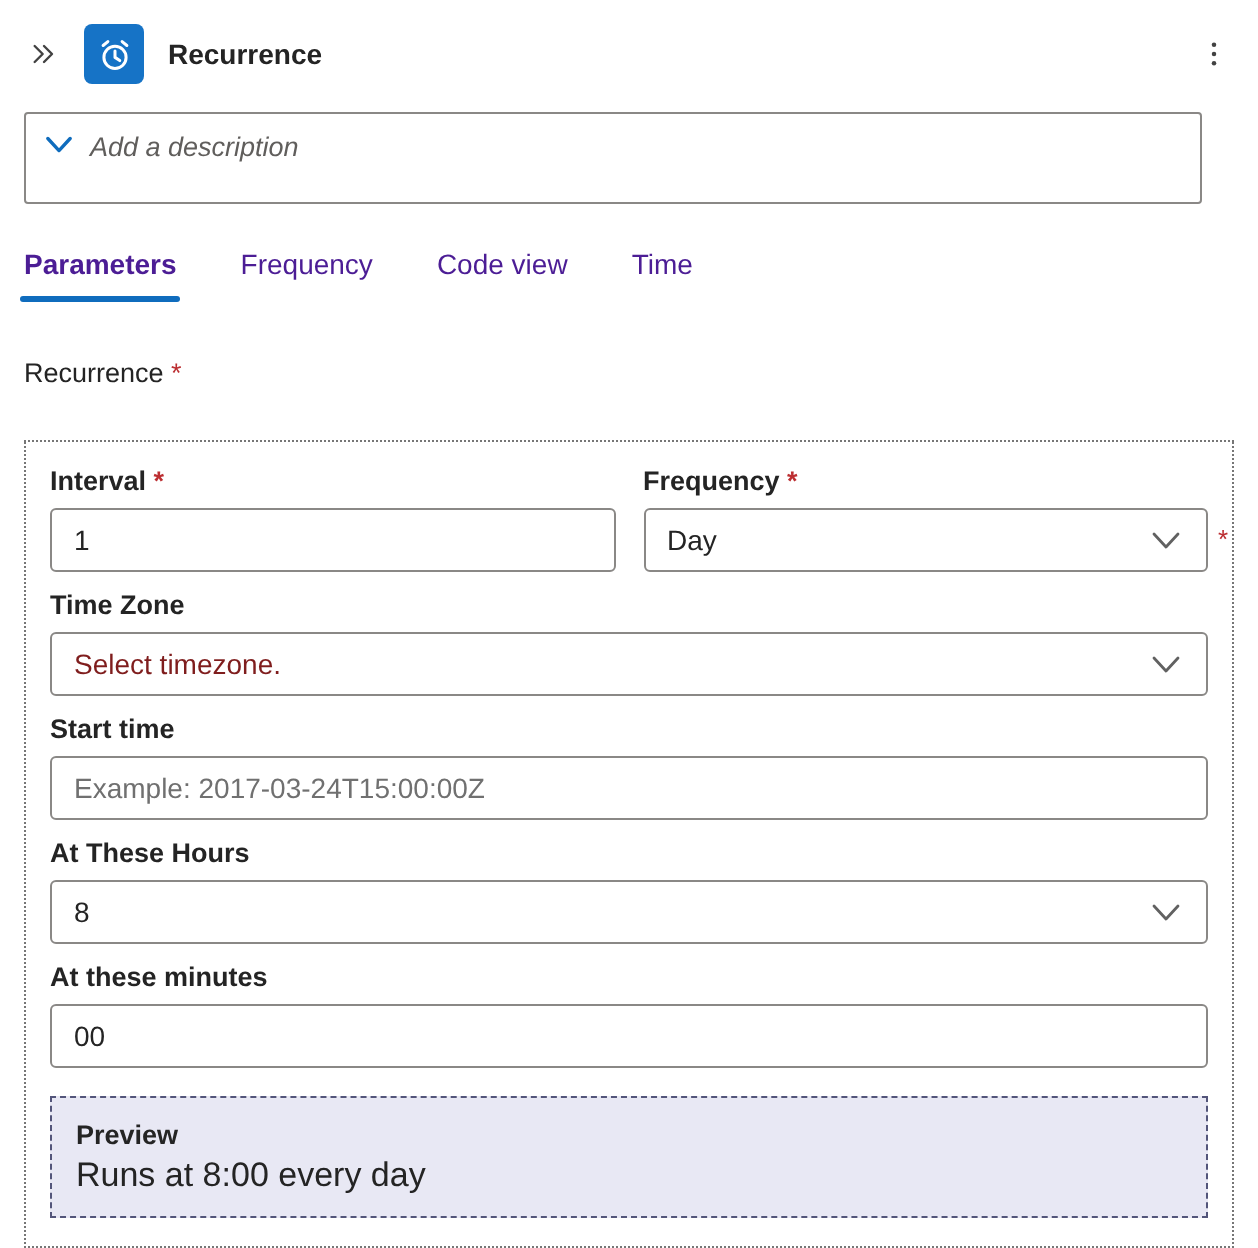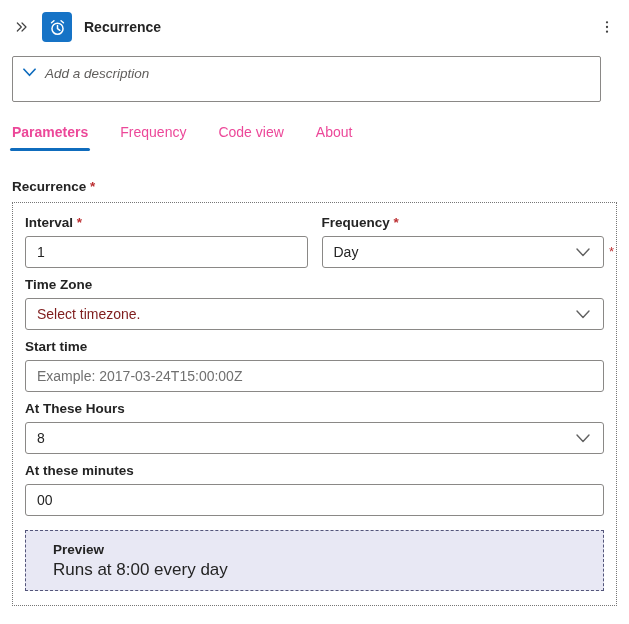--- a/index.html
+++ b/index.html
@@ -35,31 +35,31 @@
     display: flex; gap: 9px; align-items: flex-start;
     cursor: text;
   }
   .desc-chevron { margin-top: 3px; display: flex; cursor: pointer; }
   .desc-placeholder { color: #605e5c; font-style: italic; font-size: 13.5px; padding-top: 1px; }
 
   
   .tabs { display: flex; margin: 14px 0 0 8px; }
   .tab {
     padding: 8px 4px 11px 4px; margin-right: 24px;
-    font-size: 14px; position: relative; cursor: pointer; color: #ec4899;
+    font-size: 14px; position: relative; cursor: pointer; color: #4c1d95;
   }
   .tab.active { font-weight: 700; }
   .tab.active::after {
     content: ""; position: absolute; left: 2px; right: 2px; bottom: 0;
     height: 3px; border-radius: 2px; background: var(--accent, #0f6cbd);
   }
 
   
   .form { margin: 28px 12px 0 12px; }
-  .section-label { font-size: 13.5px; font-weight: 700; margin-bottom: 8px; }
+  .section-label { font-size: 13.5px; font-weight: 400; margin-bottom: 26px; }
   .req { color: var(--required, #bc2f32); }
 
   .card { border: 1px dotted #767676; padding: 12px 12px 14px 12px; }
 
   .row { margin-bottom: 9px; }
   .grid2 { display: grid; grid-template-columns: 1fr 1fr; gap: 14px; }
 
   .field-label { display: block; font-size: 13.5px; font-weight: 600; margin-bottom: 6px; }
 
   .control {
@@ -78,21 +78,21 @@
   .dropdown .chev { flex: 0 0 auto; display: flex; margin-right: 2px; }
 
   .freq-wrap { position: relative; text-align: right; }
   .req-side { position: absolute; right: -10px; top: 8px; font-size: 13px; }
 
   
   .preview {
     margin-top: 14px;
     background: var(--preview-bg, #e8e8f4);
     border: 1px dashed #53557a;
-    padding: 9px 12px 10px 27px;
+    padding: 9px 12px 10px 12px;
     line-height: 20px;
   }
   .preview-title { font-weight: 700; font-size: 13.5px; }
   .preview-text { font-size: 17px; }
 </style>
 </head>
 <body>
 
 <div class="header">
   <button class="icon-btn">
@@ -126,21 +126,21 @@
       <path d="M1 1 L7 7.5 L13 1"></path>
     </svg>
   </span>
   <span class="desc-placeholder">Add a description</span>
 </div>
 
 <div class="tabs">
   <div class="tab active">Parameters</div>
   <div class="tab">Frequency</div>
   <div class="tab">Code view</div>
-  <div class="tab">About</div>
+  <div class="tab">Time</div>
 </div>
 
 <div class="form">
 
   <div class="section-label">
     <span>Recurrence</span>
     <span class="req">*</span>
   </div>
 
   <div class="card">

